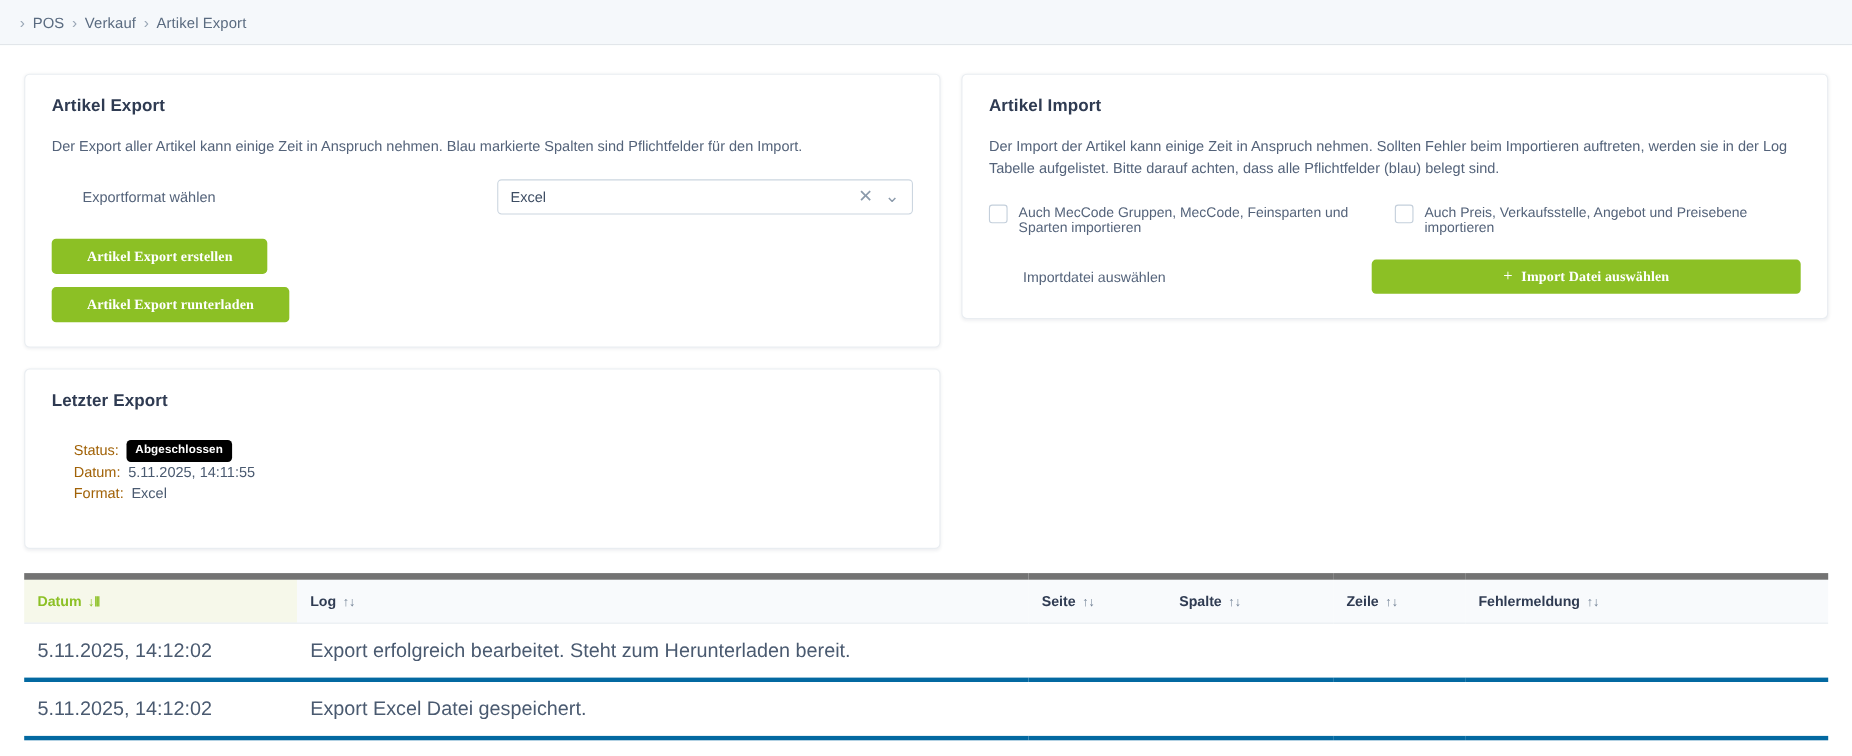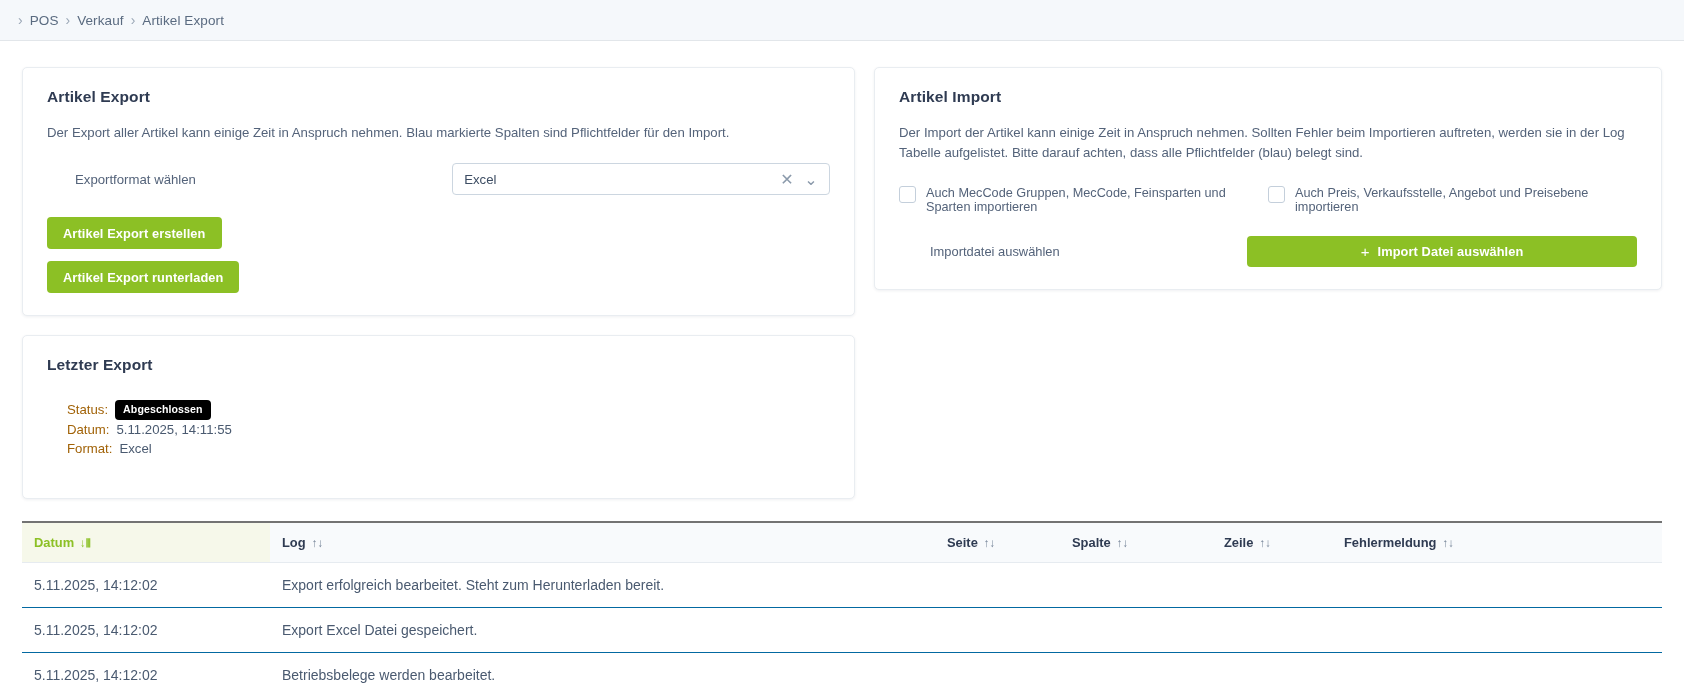--- a/index.html
+++ b/index.html
@@ -107,23 +107,24 @@
     display: inline-flex;
     align-items: center;
     justify-content: center;
     background: #8cc025;
     color: #ffffff;
     font-size: 12.8px;
     font-weight: bold;
     border: none;
     border-radius: 4px;
     height: 32px;
-    padding: 0 16px;
+    padding: 0 32px;
     cursor: pointer;
     letter-spacing: .1px;
+    font-family: Liberation Serif, serif;
   }
   .btn-stack { margin-top: 22px; display: flex; flex-direction: column; align-items: flex-start; gap: 12px; }
 
   
   .check-row {
     margin-top: 22px;
     display: flex;
     align-items: center;
   }
   .check-col { display: flex; align-items: flex-start; gap: 10px; width: 50%; }
@@ -193,35 +194,35 @@
     border-collapse: collapse;
     table-layout: fixed;
   }
   table.logs th {
     background: #f8fafc;
     text-align: left;
     font-size: 12.9px;
     font-weight: bold;
     color: #2f3b52;
     padding: 12px 10px 12px 12px;
-    border-top: 2px solid #737373;
+    border-top: 6px solid #737373;
     border-bottom: 1px solid #e6ebf0;
     white-space: nowrap;
   }
   table.logs th.th-sorted {
     background: #f6f8ea;
     color: #8cc025;
   }
   .sort-ico { margin-left: 6px; font-size: 11.5px; color: #6f7f93; }
   .th-sorted .sort-ico { color: #8cc025; }
   table.logs td {
-    font-size: 14px;
+    font-size: 18px;
     color: #4a5a70;
     padding: 14px 10px 14px 12px;
-    border-bottom: 1px solid #0369a1;
+    border-bottom: 4px solid #0369a1;
     white-space: nowrap;
     overflow: hidden;
     text-overflow: ellipsis;
   }
   .col-datum { width: 248px; }
   .col-log   { width: 665px; }
   .col-seite { width: 125px; }
   .col-spalte{ width: 152px; }
   .col-zeile { width: 120px; }
   .col-fehler{ width: 330px; }

